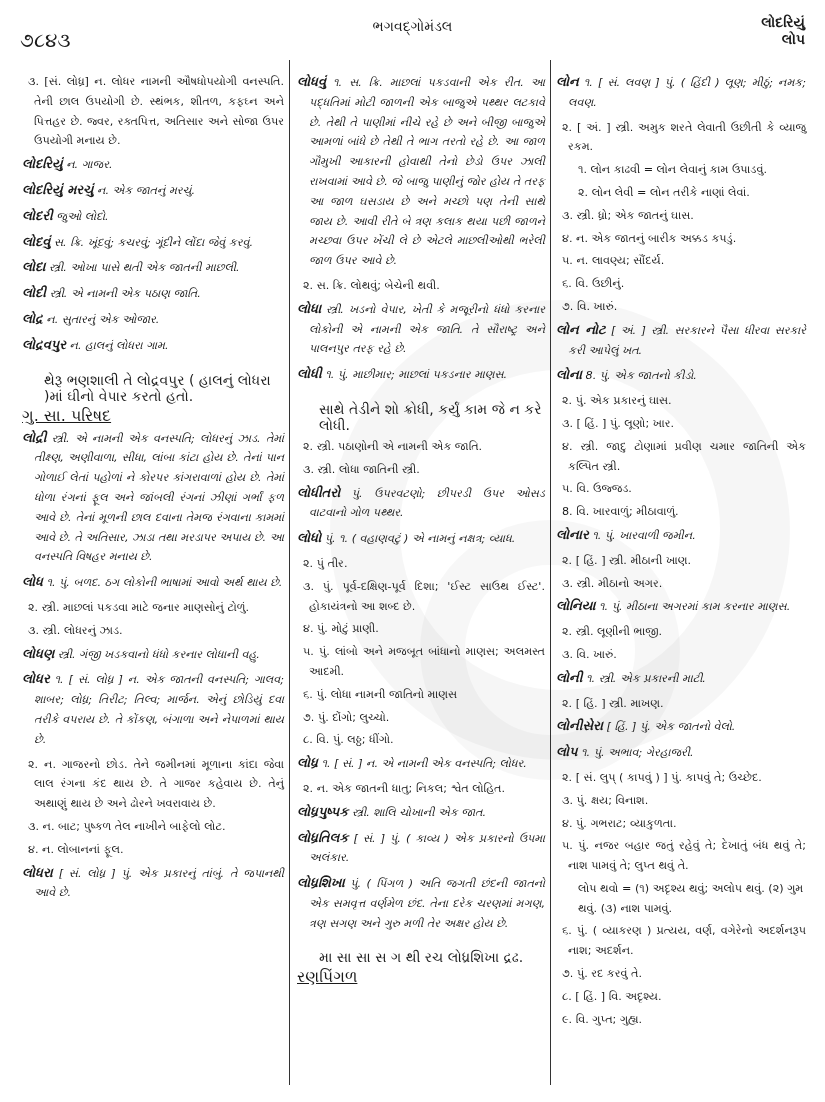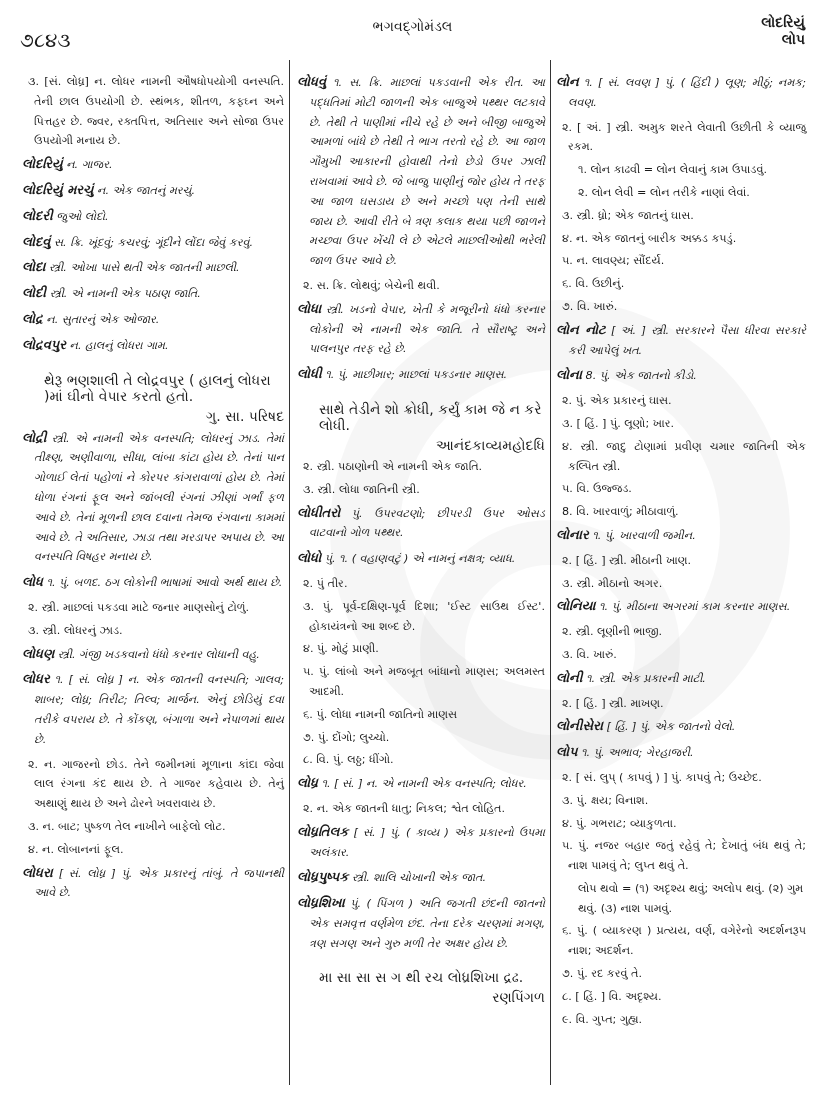--- a/index.html
+++ b/index.html
@@ -33,21 +33,21 @@
   .col1 { left: 6px; width: 262px; }
   .col2 { left: 281px; width: 248px; }
   .col3 { left: 540px; width: 250px; }
   .rule { position: absolute; top: 0; width: 1px; height: 1025px; background: #333; }
   .rule1 { left: 273px; }
   .rule2 { left: 534px; }
   .entry { margin: 0 0 5px 0; text-indent: -12px; padding-left: 12px; text-align: justify; font-style: italic; }
   .sub { margin: 0 0 3px 0; padding-left: 12px; text-indent: -6px; text-align: justify; }
   .hw { font-weight: bold; font-size: 13px; }
   .quote { font-size: 14px; padding-left: 22px; line-height: 16px; margin: 16px 0 4px 0; }
-  .attrib { font-size: 14px; text-align: right; line-height: 16px; margin: 0 0 4px 0; }
+  .attrib { font-size: 16px; text-align: left; line-height: 16px; margin: 0 0 4px 0; text-decoration: underline; }
   .example { padding-left: 22px; text-indent: 0; margin: 0 0 3px 0; }
 </style>
 </head>
 <body>
 
 <div class="watermark"></div>
 <div class="watermark2"></div>
 
 <div class="header">
   <div class="page-num">૭૮૪૩</div>
@@ -82,36 +82,35 @@
       <p class="sub">૪. ન. લોબાનનાં ફૂલ.</p>
       <p class="entry"><span class="hw">લોધરા</span><span> [ સં. લોધ્ર ] પું. એક પ્રકારનું તાંબું. તે જપાનથી આવે છે.</span></p>
     </div>
   <div class="rule rule1"></div>
   <div class="col col2">
       <p class="entry"><span class="hw">લોધવું</span><span> ૧. સ. ક્રિ. માછલાં પકડવાની એક રીત. આ પદ્ધતિમાં મોટી જાળની એક બાજુએ પથ્થર લટકાવે છે. તેથી તે પાણીમાં નીચે રહે છે અને બીજી બાજુએ આમળાં બાંધે છે તેથી તે ભાગ તરતો રહે છે. આ જાળ ગૌમુખી આકારની હોવાથી તેનો છેડો ઉપર ઝાલી રાખવામાં આવે છે. જે બાજુ પાણીનું જોર હોય તે તરફ આ જાળ ઘસડાય છે અને મચ્છો પણ તેની સાથે જાય છે. આવી રીતે બે ત્રણ કલાક થયા પછી જાળને મચ્છવા ઉપર ખેંચી લે છે એટલે માછલીઓથી ભરેલી જાળ ઉપર આવે છે.</span></p>
       <p class="sub">૨. સ. ક્રિ. લોથવું; બેચેની થવી.</p>
       <p class="entry"><span class="hw">લોધા</span><span> સ્ત્રી. ખડનો વેપાર, ખેતી કે મજૂરીનો ધંધો કરનાર લોકોની એ નામની એક જાતિ. તે સૌરાષ્ટ્ર અને પાલનપુર તરફ રહે છે.</span></p>
       <p class="entry"><span class="hw">લોધી</span><span> ૧. પું. માછીમાર; માછલાં પકડનાર માણસ.</span></p>
       <p class="quote">સાથે તેડીને શો ક્રોધી, કર્યું કામ જે ન કરે લોધી.</p>
-      <p class="attrib">આનંદકાવ્યમહોદધિ</p>
       <p class="sub">૨. સ્ત્રી. પઠાણોની એ નામની એક જાતિ.</p>
       <p class="sub">૩. સ્ત્રી. લોધા જાતિની સ્ત્રી.</p>
       <p class="entry"><span class="hw">લોધીતરો</span><span> પું. ઉપરવટણો; છીપરડી ઉપર ઓસડ વાટવાનો ગોળ પથ્થર.</span></p>
       <p class="entry"><span class="hw">લોધો</span><span> પું. ૧. ( વહાણવટું ) એ નામનું નક્ષત્ર; વ્યાધ.</span></p>
       <p class="sub">૨. પું તીર.</p>
       <p class="sub">૩. પું. પૂર્વ-દક્ષિણ-પૂર્વ દિશા; 'ઈસ્ટ સાઉથ ઈસ્ટ'. હોકાયંત્રનો આ શબ્દ છે.</p>
       <p class="sub">૪. પું. મોટું પ્રાણી.</p>
       <p class="sub">૫. પું. લાંબો અને મજબૂત બાંધાનો માણસ; અલમસ્ત આદમી.</p>
       <p class="sub">૬. પું. લોધા નામની જાતિનો માણસ</p>
       <p class="sub">૭. પું. દોંગો; લુચ્ચો.</p>
       <p class="sub">૮. વિ. પું. લઠ્ઠ; ધીંગો.</p>
       <p class="entry"><span class="hw">લોધ્ર</span><span> ૧. [ સં. ] ન. એ નામની એક વનસ્પતિ; લોધર.</span></p>
       <p class="sub">૨. ન. એક જાતની ધાતુ; નિકલ; શ્વેત લોહિત.</p>
+      <p class="entry"><span class="hw">લોધ્રપુષ્પક</span><span> સ્ત્રી. શાલિ ચોખાની એક જાત.</span></p>
       <p class="entry"><span class="hw">લોધ્રતિલક</span><span> [ સં. ] પું. ( કાવ્ય ) એક પ્રકારનો ઉપમા અલંકાર.</span></p>
-      <p class="entry"><span class="hw">લોધ્રપુષ્પક</span><span> સ્ત્રી. શાલિ ચોખાની એક જાત.</span></p>
       <p class="entry"><span class="hw">લોધ્રશિખા</span><span> પું. ( પિંગળ ) અતિ જગતી છંદની જાતનો એક સમવૃત્ત વર્ણમેળ છંદ. તેના દરેક ચરણમાં મગણ, ત્રણ સગણ અને ગુરુ મળી તેર અક્ષર હોય છે.</span></p>
       <p class="quote">મા સા સા સ ગ થી રચ લોધ્રશિખા દ્રઢ.</p>
       <p class="attrib">રણપિંગળ</p>
     </div>
   <div class="rule rule2"></div>
   <div class="col col3">
       <p class="entry"><span class="hw">લોન</span><span> ૧. [ સં. લવણ ] પું. ( હિંદી ) લૂણ; મીઠું; નમક; લવણ.</span></p>
       <p class="sub">૨. [ અં. ] સ્ત્રી. અમુક શરતે લેવાતી ઉછીતી કે વ્યાજુ રકમ.</p>
       <p class="example">૧. લોન કાઢવી = લોન લેવાનું કામ ઉપાડવું.</p>
       <p class="example">૨. લોન લેવી = લોન તરીકે નાણાં લેવાં.</p>

